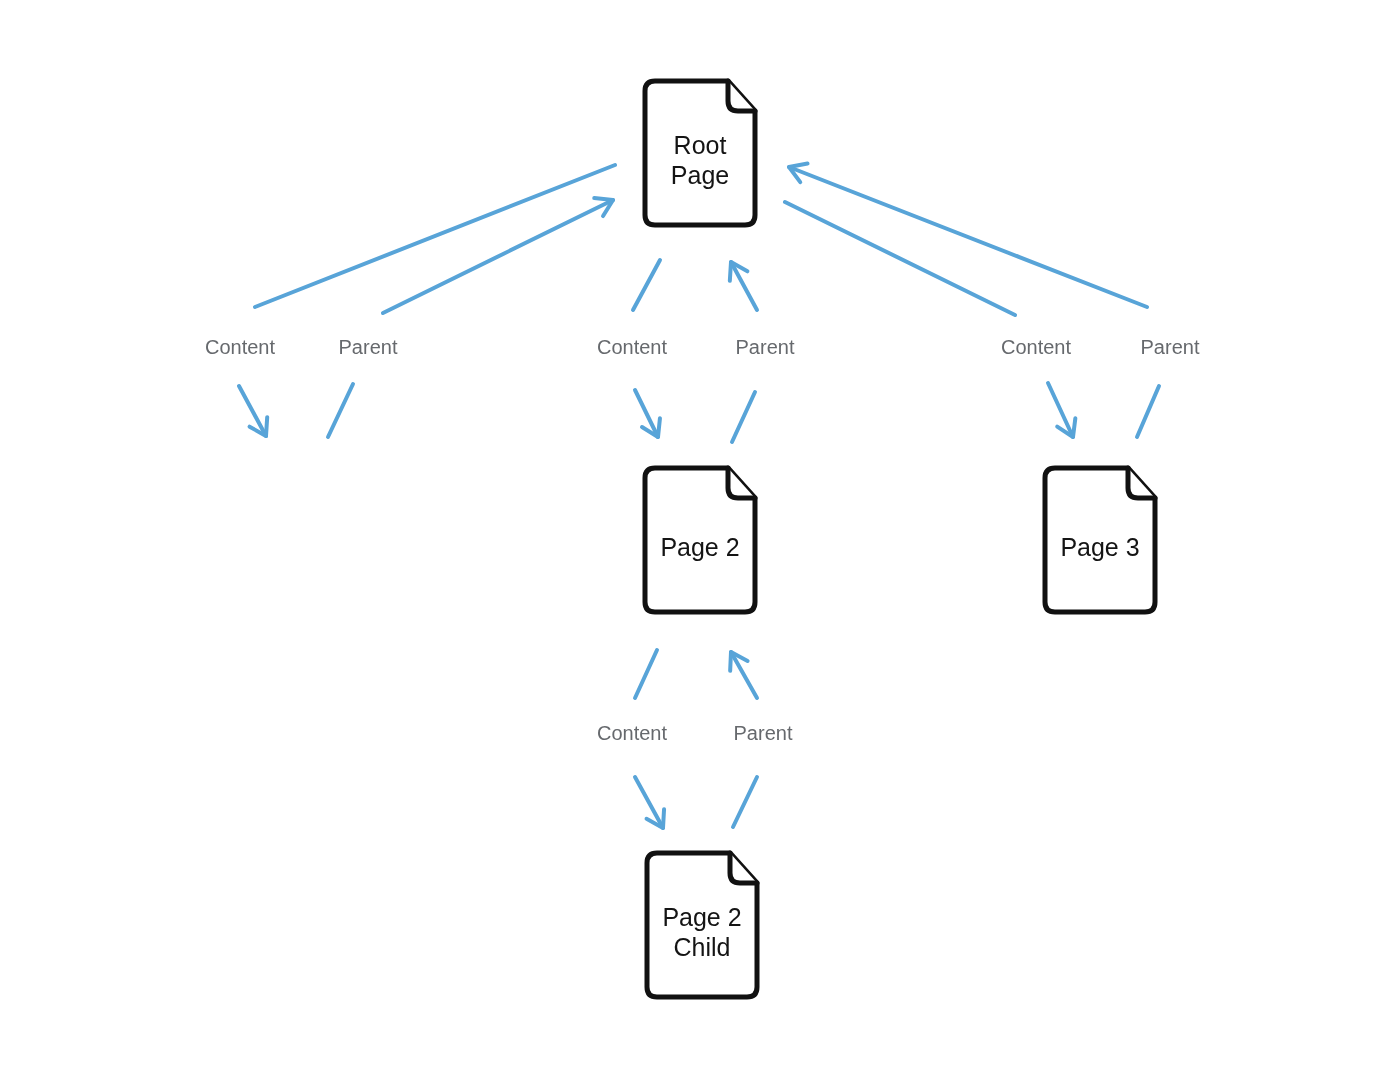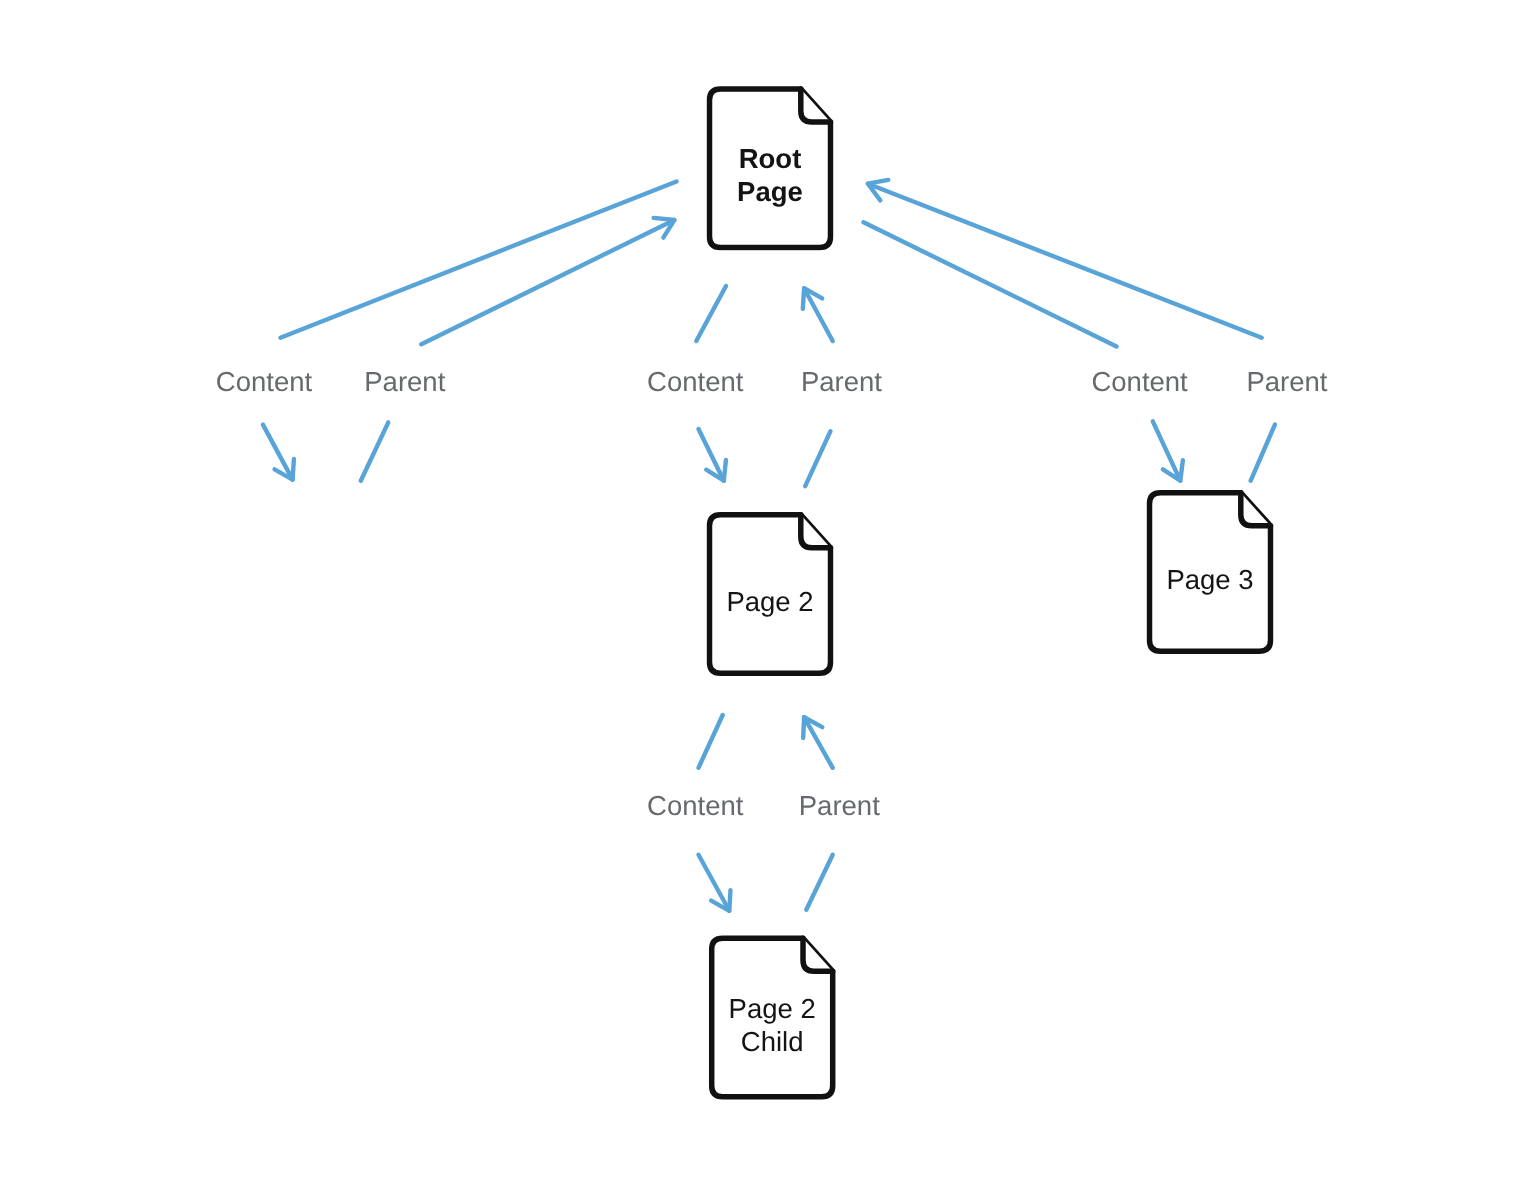--- a/index.html
+++ b/index.html
@@ -57,21 +57,21 @@
     justify-content: center;
     text-align: center;
     white-space: pre-line;
     font-size: 25px;
     line-height: 30px;
     color: #141414;
   }
   .edge-label {
     position: absolute;
     transform: translate(-50%, -50%);
-    font-size: 25px;
+    font-size: 20px;
     line-height: 28px;
     color: #66696D;
     white-space: nowrap;
   }
 </style>
 </head>
 <body>
 
 <div class="canvas">
 
@@ -96,39 +96,39 @@
     <line class="edge" x1="1048" y1="383" x2="1073" y2="437" marker-end="url(#arrowhead)"></line>
     <line class="edge" x1="1137" y1="437" x2="1159" y2="386"></line>
     <line class="edge" x1="1147" y1="307" x2="789" y2="167" marker-end="url(#arrowhead)"></line>
 
     <line class="edge" x1="657" y1="650" x2="635" y2="698"></line>
     <line class="edge" x1="635" y1="777" x2="663" y2="828" marker-end="url(#arrowhead)"></line>
     <line class="edge" x1="733" y1="827" x2="757" y2="777"></line>
     <line class="edge" x1="757" y1="698" x2="731" y2="652" marker-end="url(#arrowhead)"></line>
   </svg>
 
-  <div class="node" style="left:642px; top:78px;font-weight:bold;">
+  <div class="node" style="left:642px; top:78px;">
     <svg class="doc-svg" width="116" height="150" viewBox="0 0 116 150">
       <path class="doc-path" d="M86 3 L13 3 Q3 3 3 13 L3 137 Q3 147 13 147 L103 147 Q113 147 113 137 L113 33 Z"></path>
       <path class="doc-path" d="M86 3 L86 23 Q86 33 96 33 L113 33"></path>
     </svg>
     <div class="node-title">Root
 Page</div>
   </div>
 
 
   <div class="node" style="left:642px; top:465px;">
     <svg class="doc-svg" width="116" height="150" viewBox="0 0 116 150">
       <path class="doc-path" d="M86 3 L13 3 Q3 3 3 13 L3 137 Q3 147 13 147 L103 147 Q113 147 113 137 L113 33 Z"></path>
       <path class="doc-path" d="M86 3 L86 23 Q86 33 96 33 L113 33"></path>
     </svg>
     <div class="node-title">Page 2</div>
   </div>
 
-  <div class="node" style="left:1042px; top:445px;border-radius:26px;">
+  <div class="node" style="left:1042px; top:465px;border-radius:26px;">
     <svg class="doc-svg" width="116" height="150" viewBox="0 0 116 150">
       <path class="doc-path" d="M86 3 L13 3 Q3 3 3 13 L3 137 Q3 147 13 147 L103 147 Q113 147 113 137 L113 33 Z"></path>
       <path class="doc-path" d="M86 3 L86 23 Q86 33 96 33 L113 33"></path>
     </svg>
     <div class="node-title">Page 3</div>
   </div>
 
   <div class="node" style="left:644px; top:850px;">
     <svg class="doc-svg" width="116" height="150" viewBox="0 0 116 150">
       <path class="doc-path" d="M86 3 L13 3 Q3 3 3 13 L3 137 Q3 147 13 147 L103 147 Q113 147 113 137 L113 33 Z"></path>

